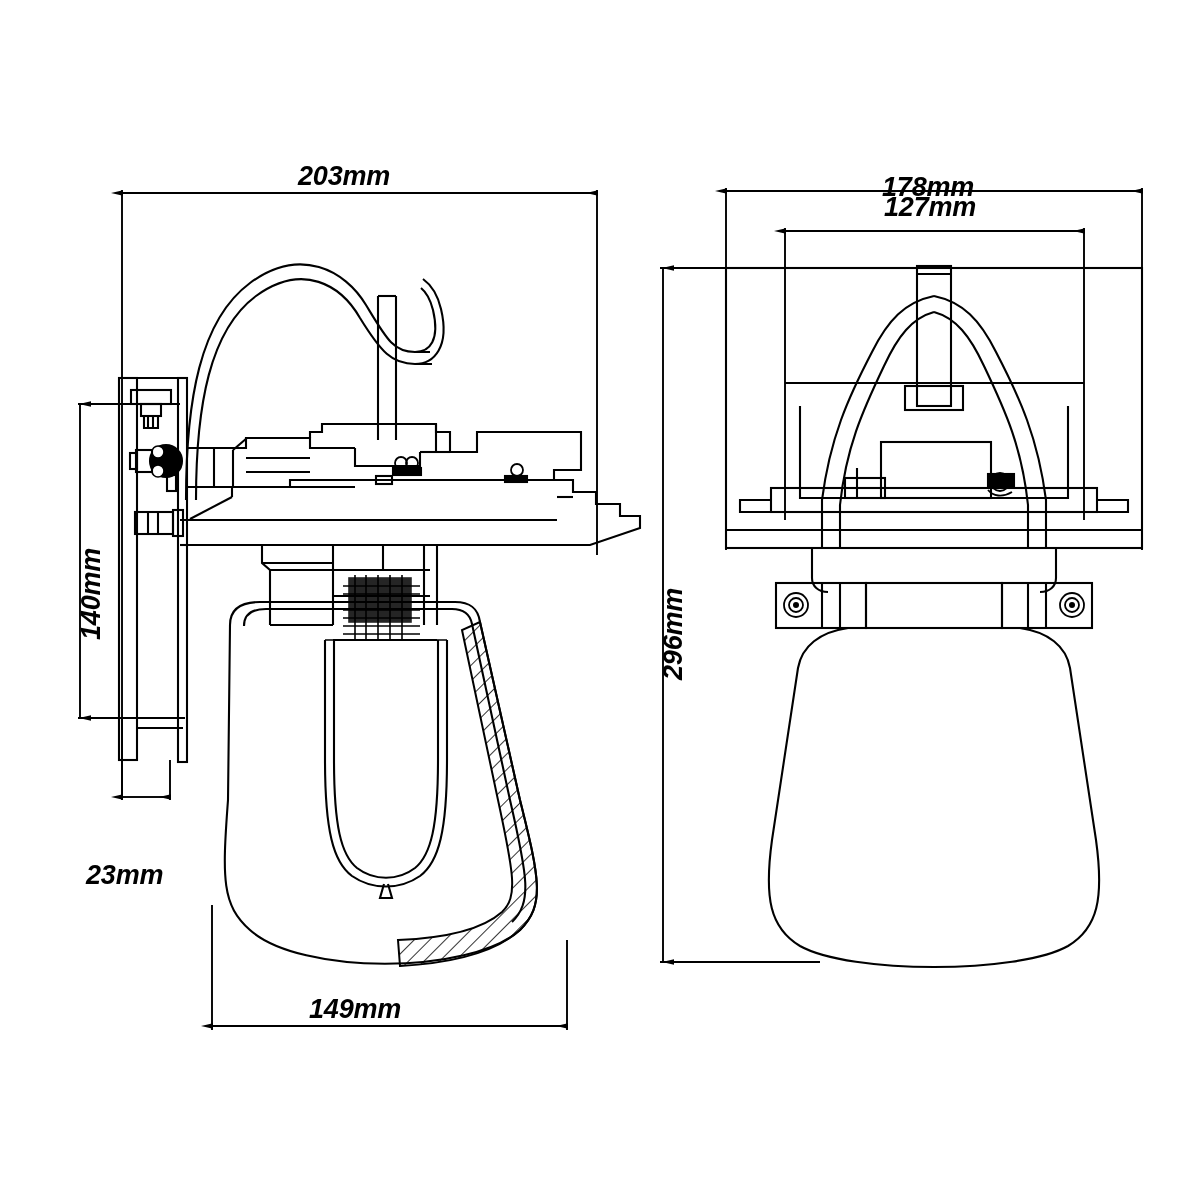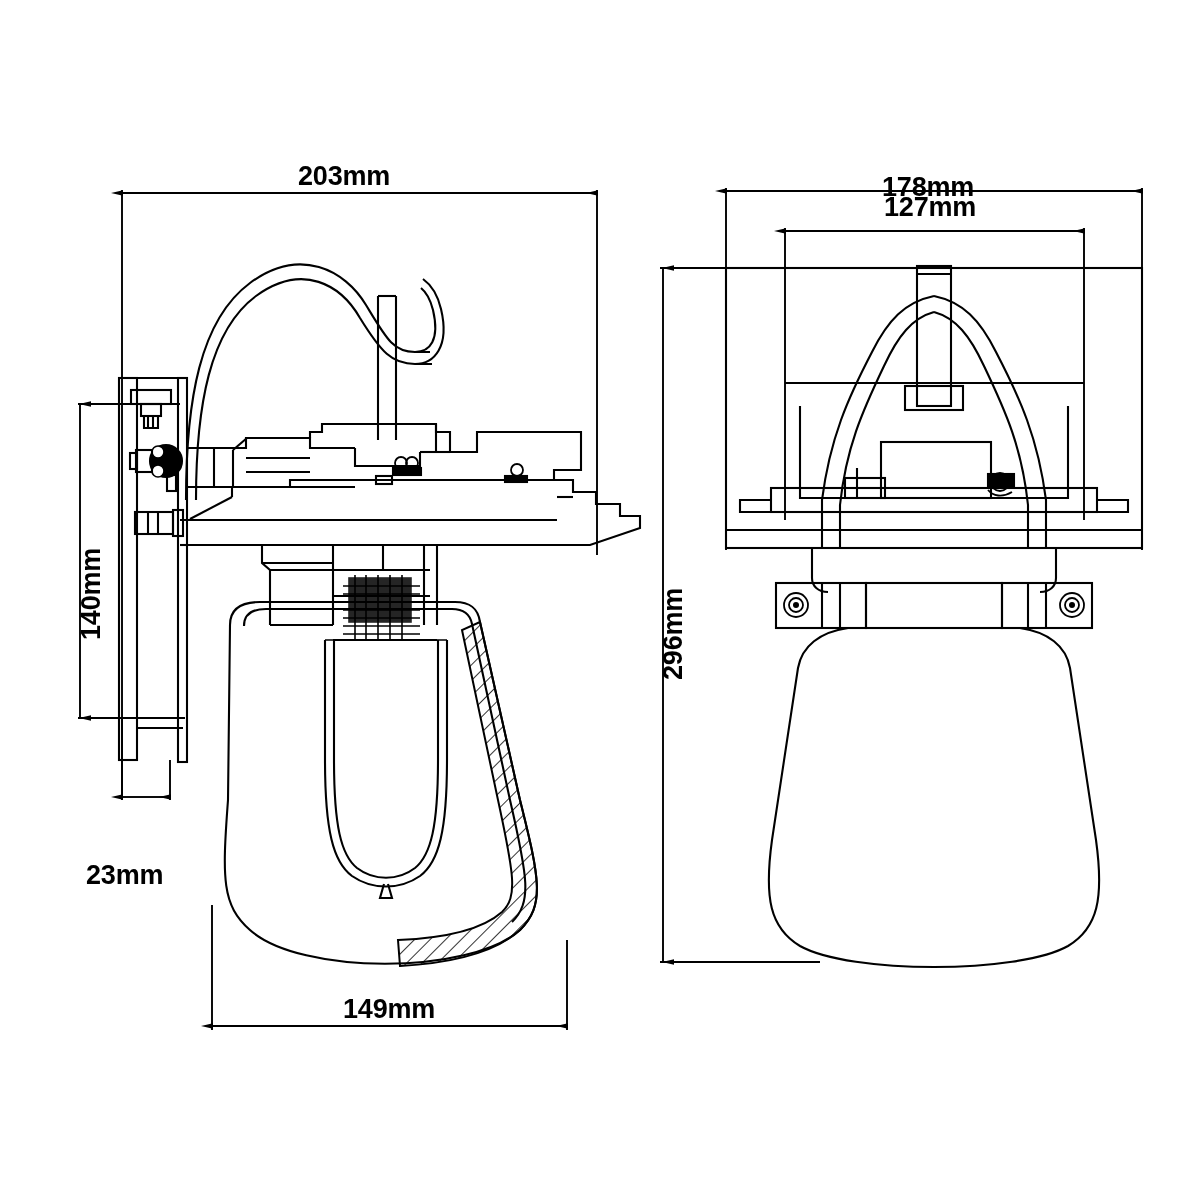--- a/index.html
+++ b/index.html
@@ -11,20 +11,21 @@
     width: 1200px;
     height: 1200px;
     font-family: "Liberation Sans", sans-serif;
     overflow: hidden;
   }
   #sheet {
     position: relative;
     width: 1200px;
     height: 1104px;
     background: #ffffff;
+    font-style: italic;
   }
   svg.drawing {
     position: absolute;
     left: 0;
     top: 0;
     width: 1200px;
     height: 1200px;
     display: block;
   }
   .dim-label {
@@ -271,21 +272,21 @@
       </g>
     </g>
   </svg>
 
   <div class="dim-label" style="left:298px; top:163px;">203mm</div>
 
   <div class="dim-label vert" style="left:78px; top:640px;">140mm</div>
 
   <div class="dim-label" style="left:86px; top:818px;margin-top:44px;">23mm</div>
 
-  <div class="dim-label" style="left:343px; top:996px;text-align:right;">149mm</div>
+  <div class="dim-label" style="left:309px; top:996px;text-align:right;">149mm</div>
 
   <div class="dim-label" style="left:882px; top:161px;margin-top:13px;">178mm</div>
 
   <div class="dim-label" style="left:884px; top:194px;">127mm</div>
 
   <div class="dim-label vert" style="left:660px; top:680px;">296mm</div>
 
 </div>
 
 </body></html>

